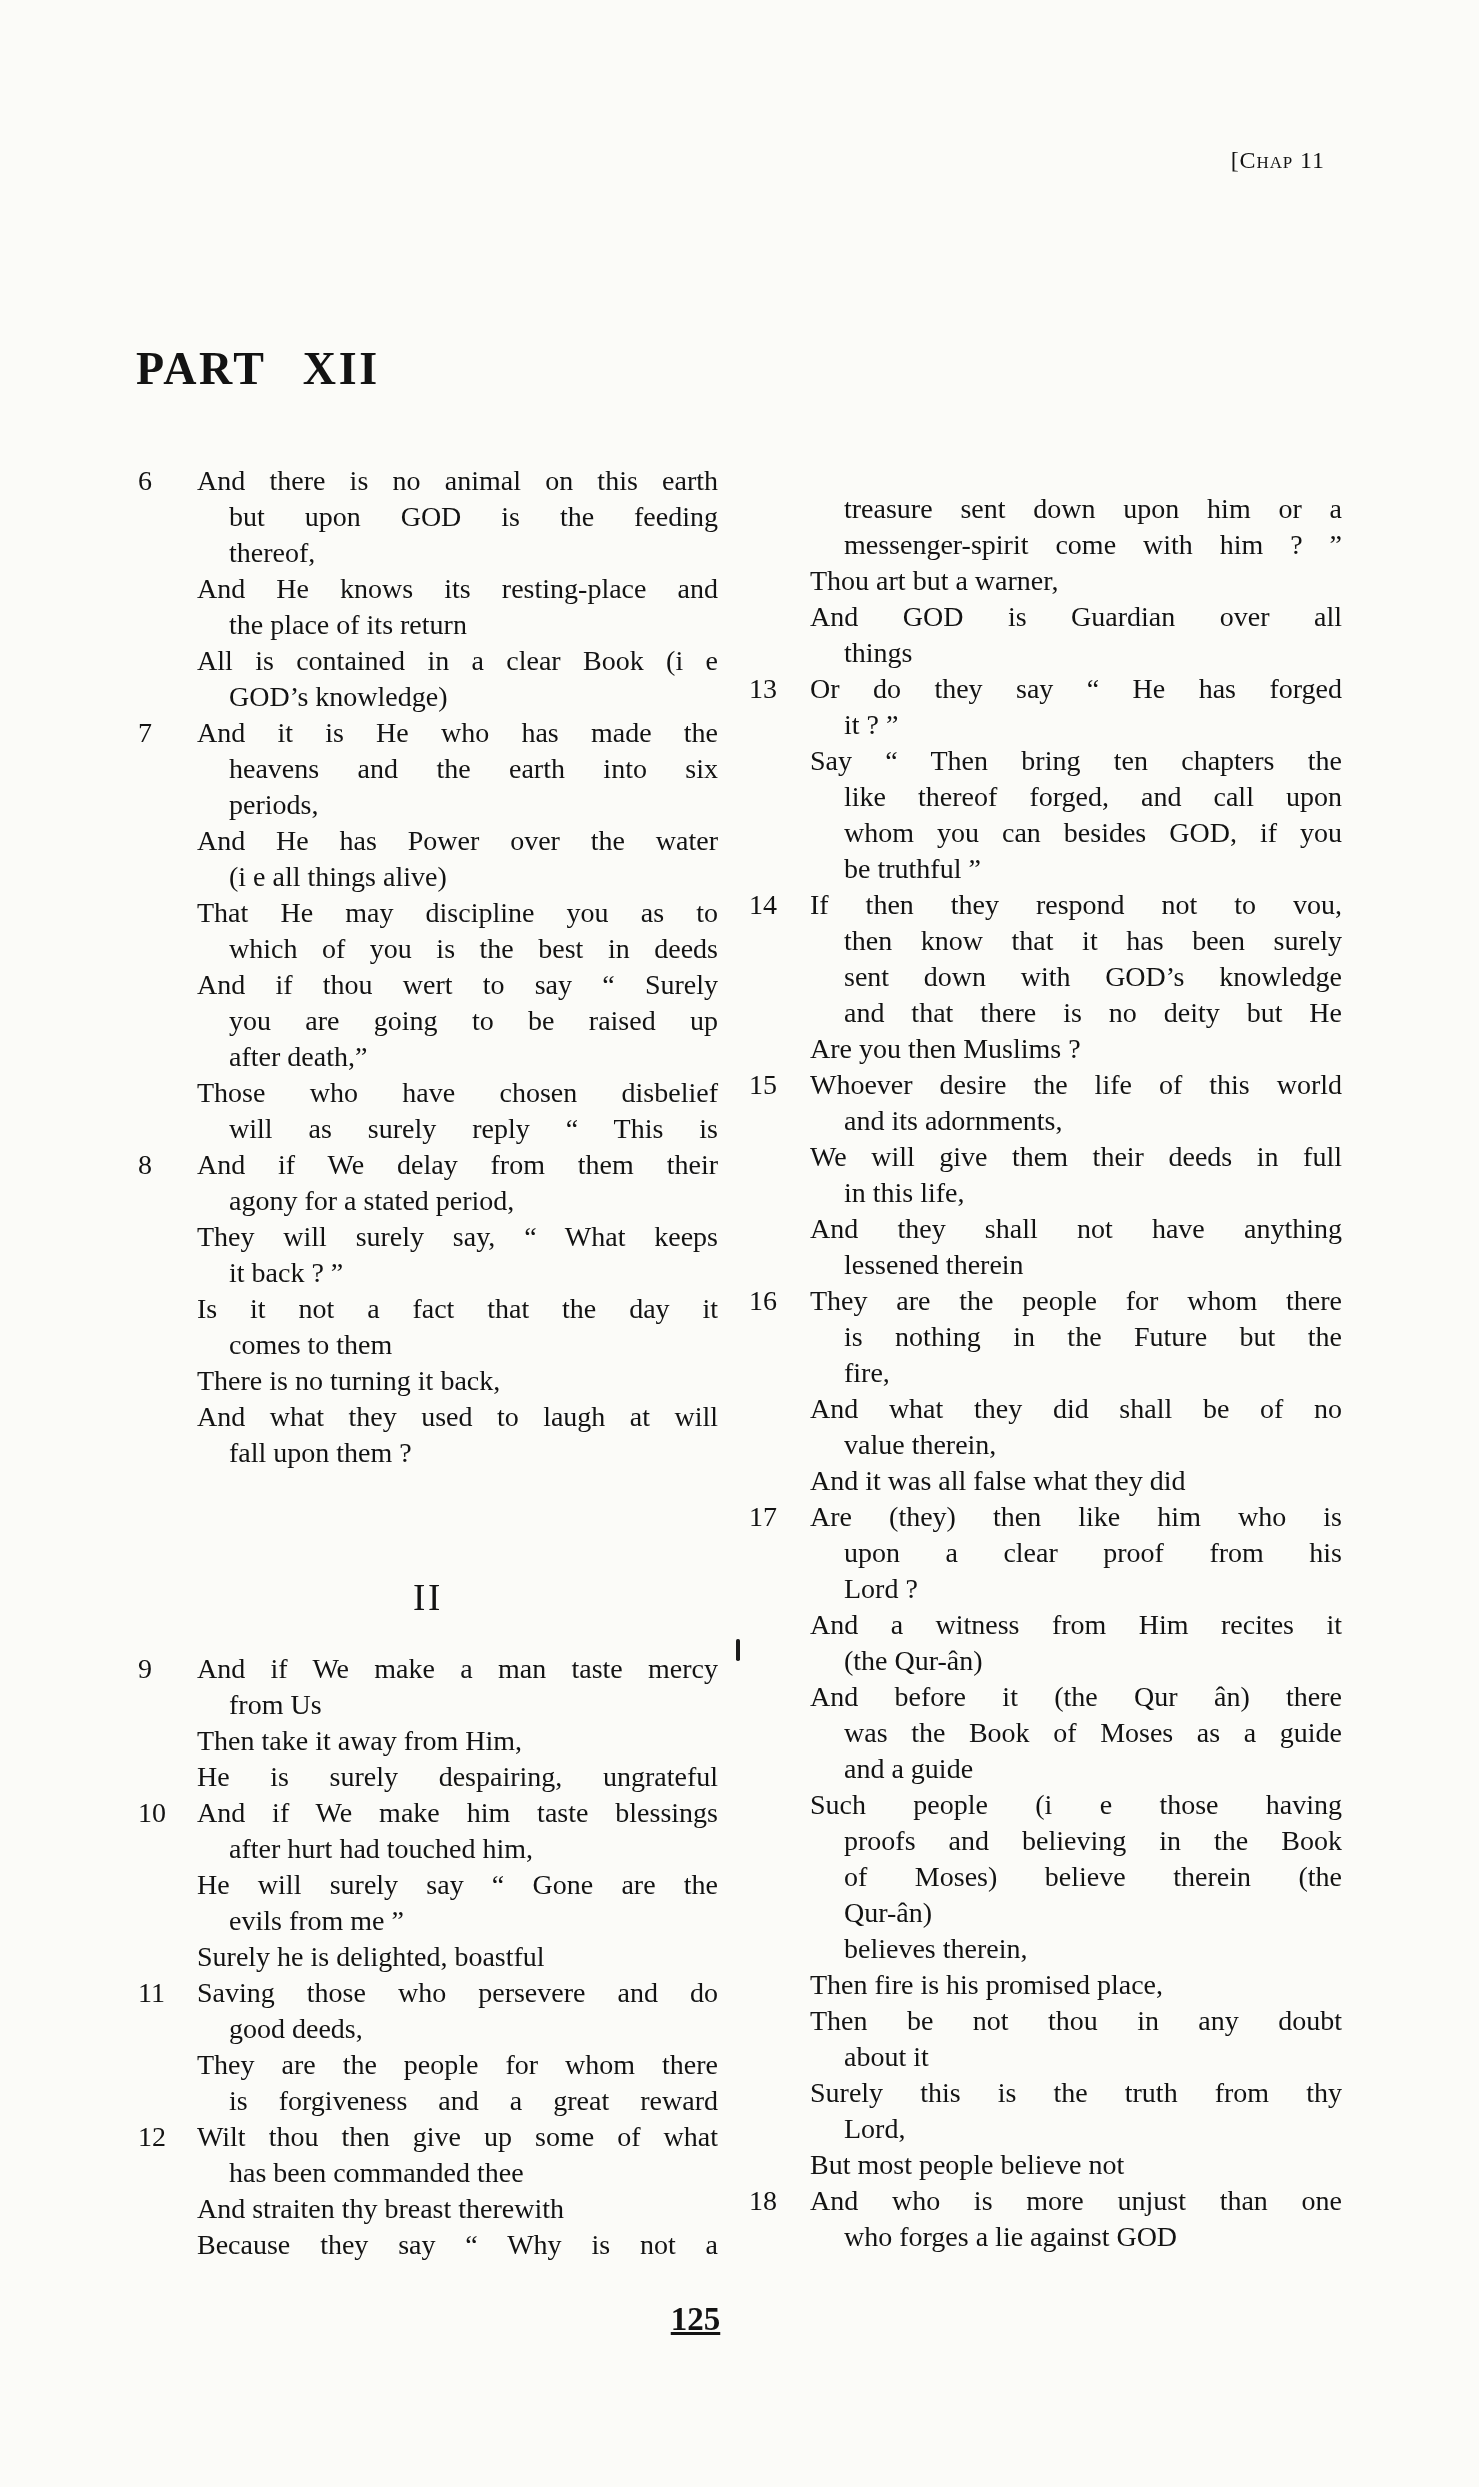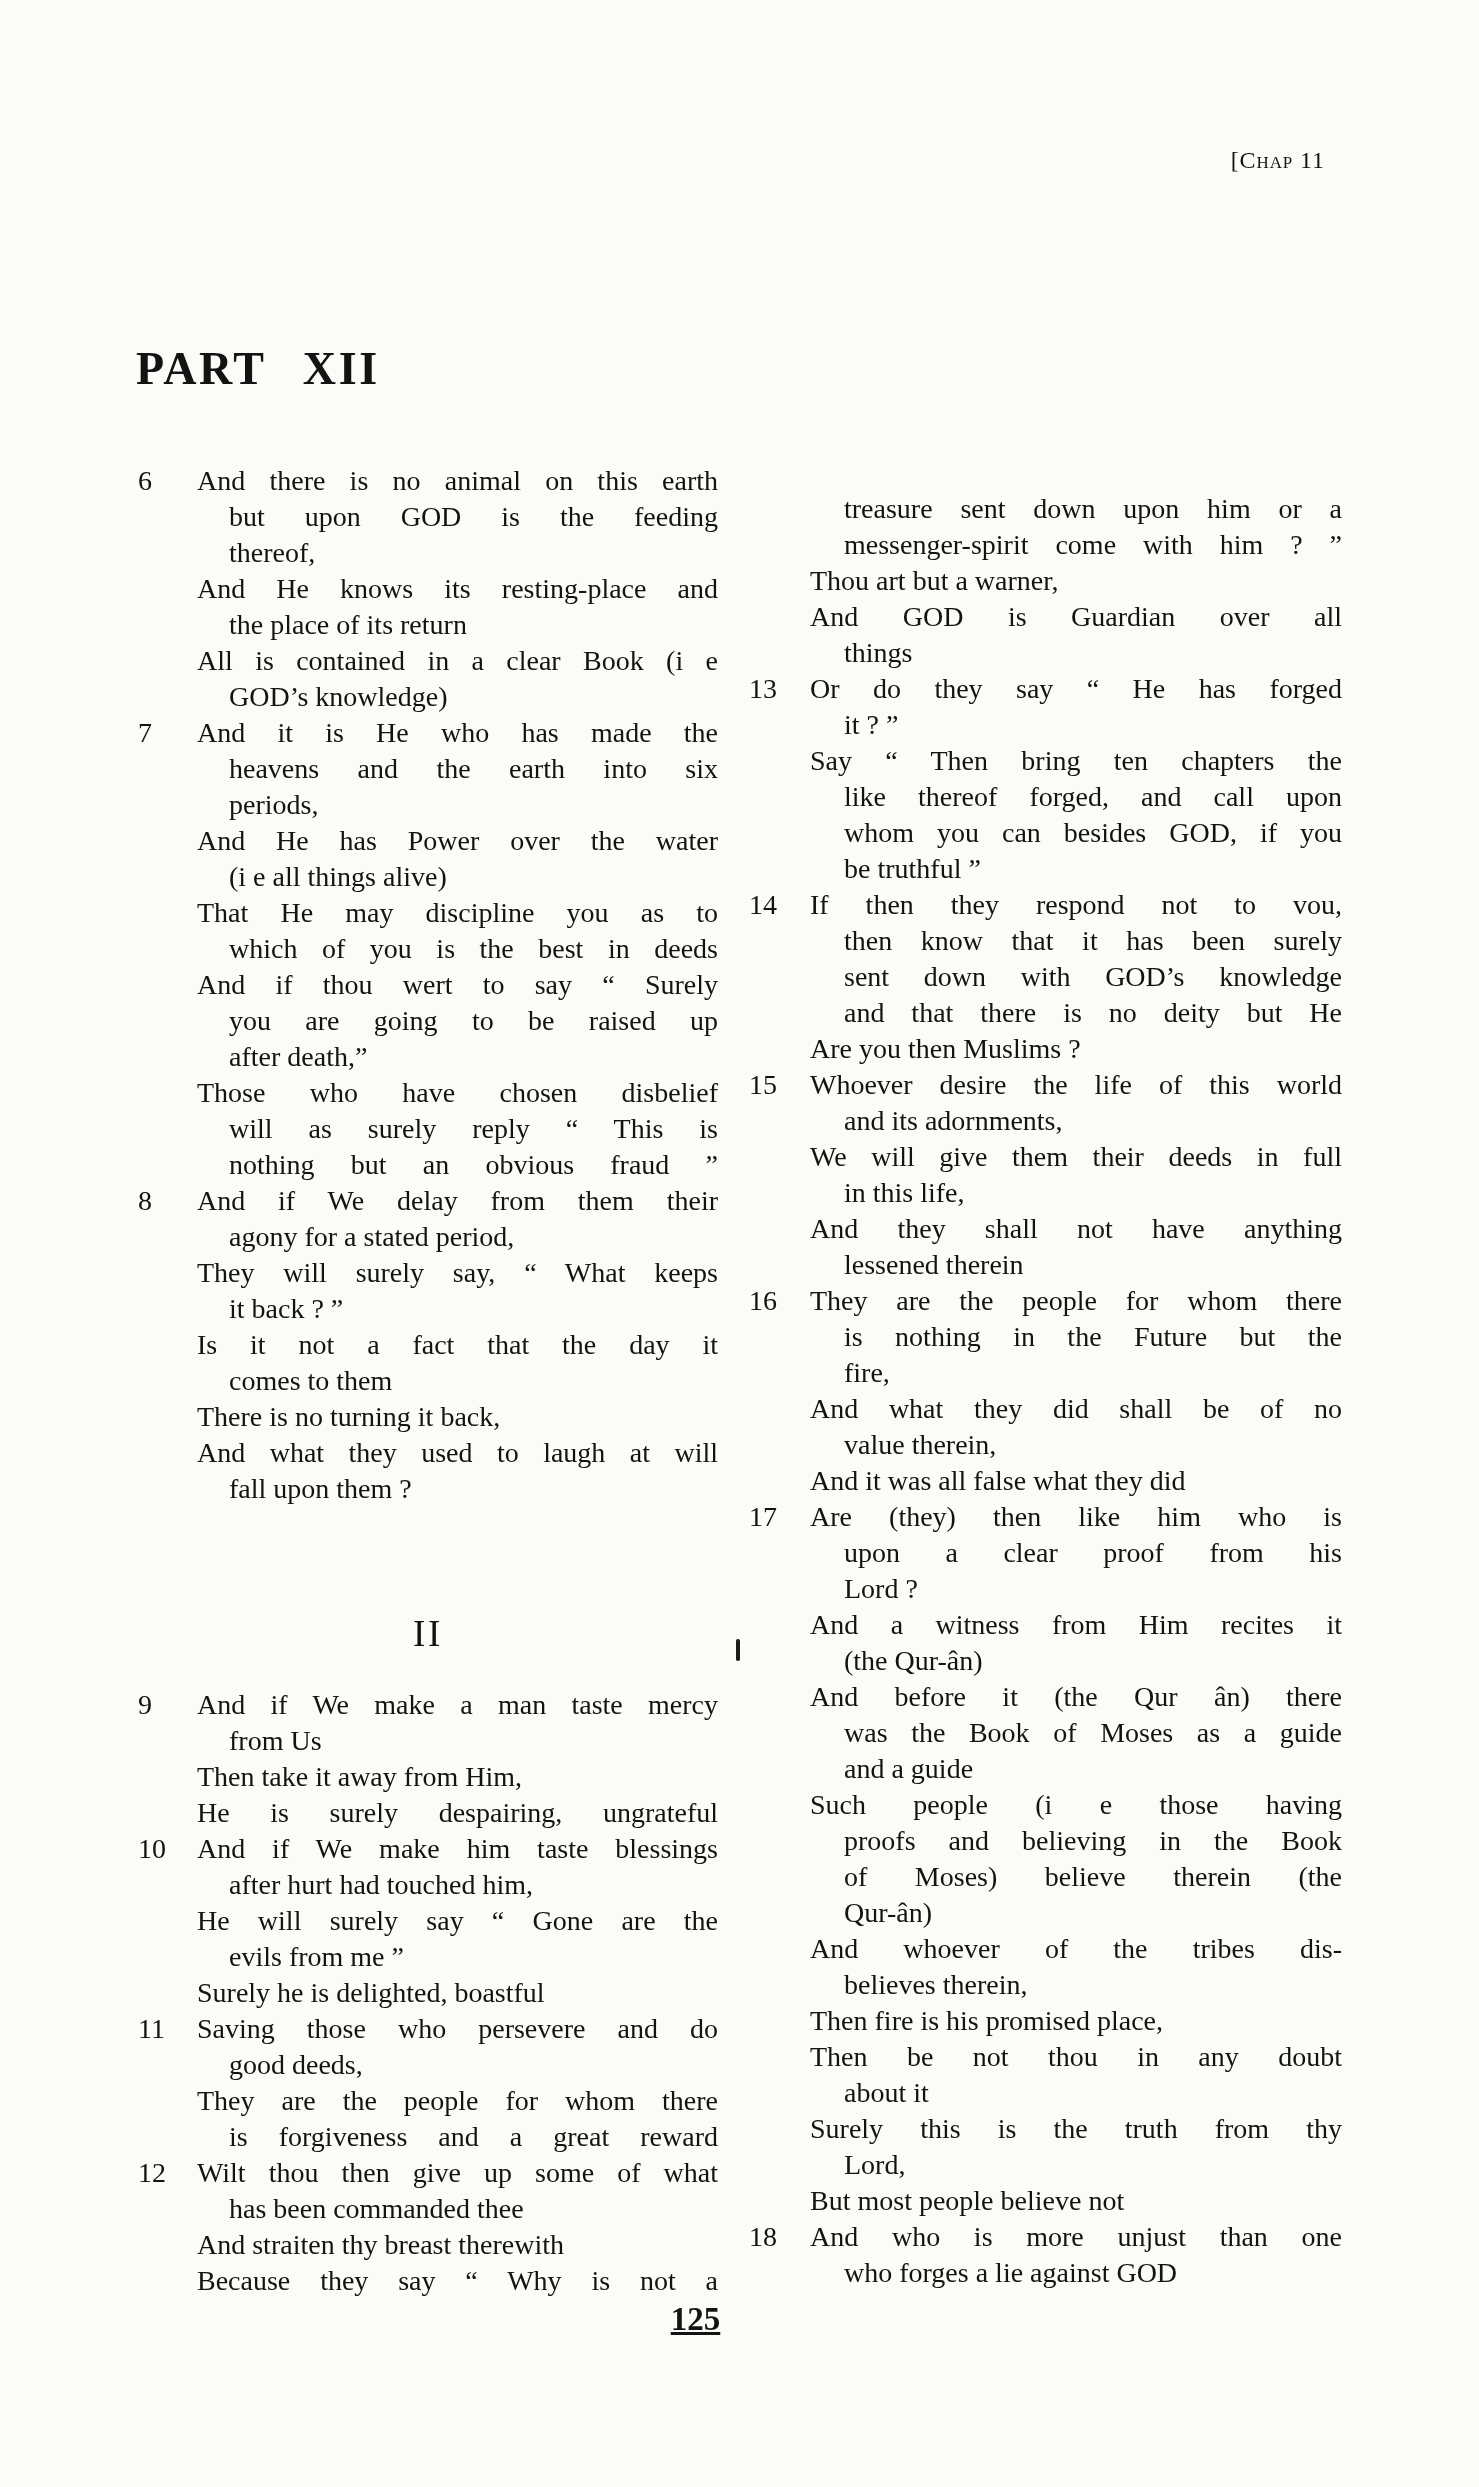--- a/index.html
+++ b/index.html
@@ -113,21 +113,20 @@
         <div class="line w">periods,</div>
         <div class="line j">And He has Power over the water</div>
         <div class="line w">(i e all things alive)</div>
         <div class="line j">That He may discipline you as to</div>
         <div class="line w j">which of you is the best in deeds</div>
         <div class="line j">And if thou wert to say “ Surely</div>
         <div class="line w j">you are going to be raised up</div>
         <div class="line w">after death,”</div>
         <div class="line j">Those who have chosen disbelief</div>
         <div class="line w j">will as surely reply “ This is</div>
-        <div class="line w j">nothing but an obvious fraud ”</div>
         <div class="line j"><span class="vnum">8</span>And if We delay from them their</div>
         <div class="line w">agony for a stated period,</div>
         <div class="line j">They will surely say, “ What keeps</div>
         <div class="line w">it back ? ”</div>
         <div class="line j">Is it not a fact that the day it</div>
         <div class="line w">comes to them</div>
         <div class="line">There is no turning it back,</div>
         <div class="line j">And what they used to laugh at will</div>
         <div class="line w">fall upon them ?</div>
       </div>
@@ -188,21 +187,20 @@
         <div class="line w">Lord ?</div>
         <div class="line j">And a witness from Him recites it</div>
         <div class="line w">(the Qur-ân)</div>
         <div class="line j">And before it (the Qur ân) there</div>
         <div class="line w j">was the Book of Moses as a guide</div>
         <div class="line w">and a guide</div>
         <div class="line j">Such people (i e those having</div>
         <div class="line w j">proofs and believing in the Book</div>
         <div class="line w j">of Moses) believe therein (the</div>
         <div class="line w">Qur-ân)</div>
-        <div class="line j">And whoever of the tribes dis-</div>
         <div class="line w">believes therein,</div>
         <div class="line">Then fire is his promised place,</div>
         <div class="line j">Then be not thou in any doubt</div>
         <div class="line w">about it</div>
         <div class="line j">Surely this is the truth from thy</div>
         <div class="line w">Lord,</div>
         <div class="line">But most people believe not</div>
         <div class="line j"><span class="vnum">18</span>And who is more unjust than one</div>
         <div class="line w">who forges a lie against GOD</div>
       </div>

